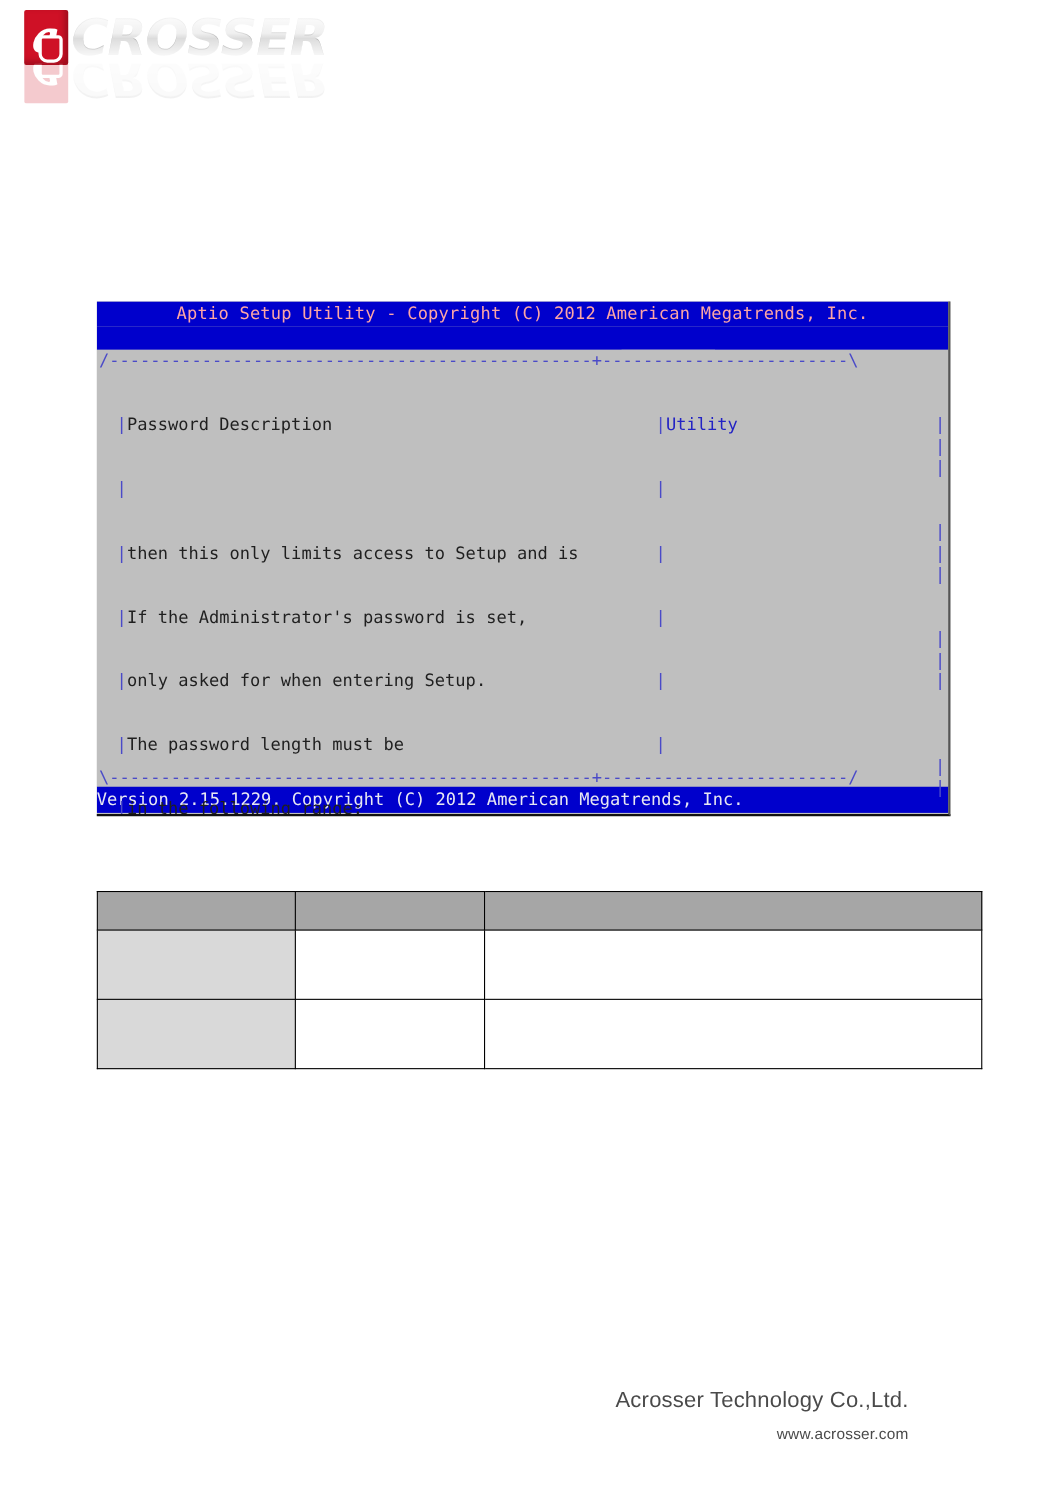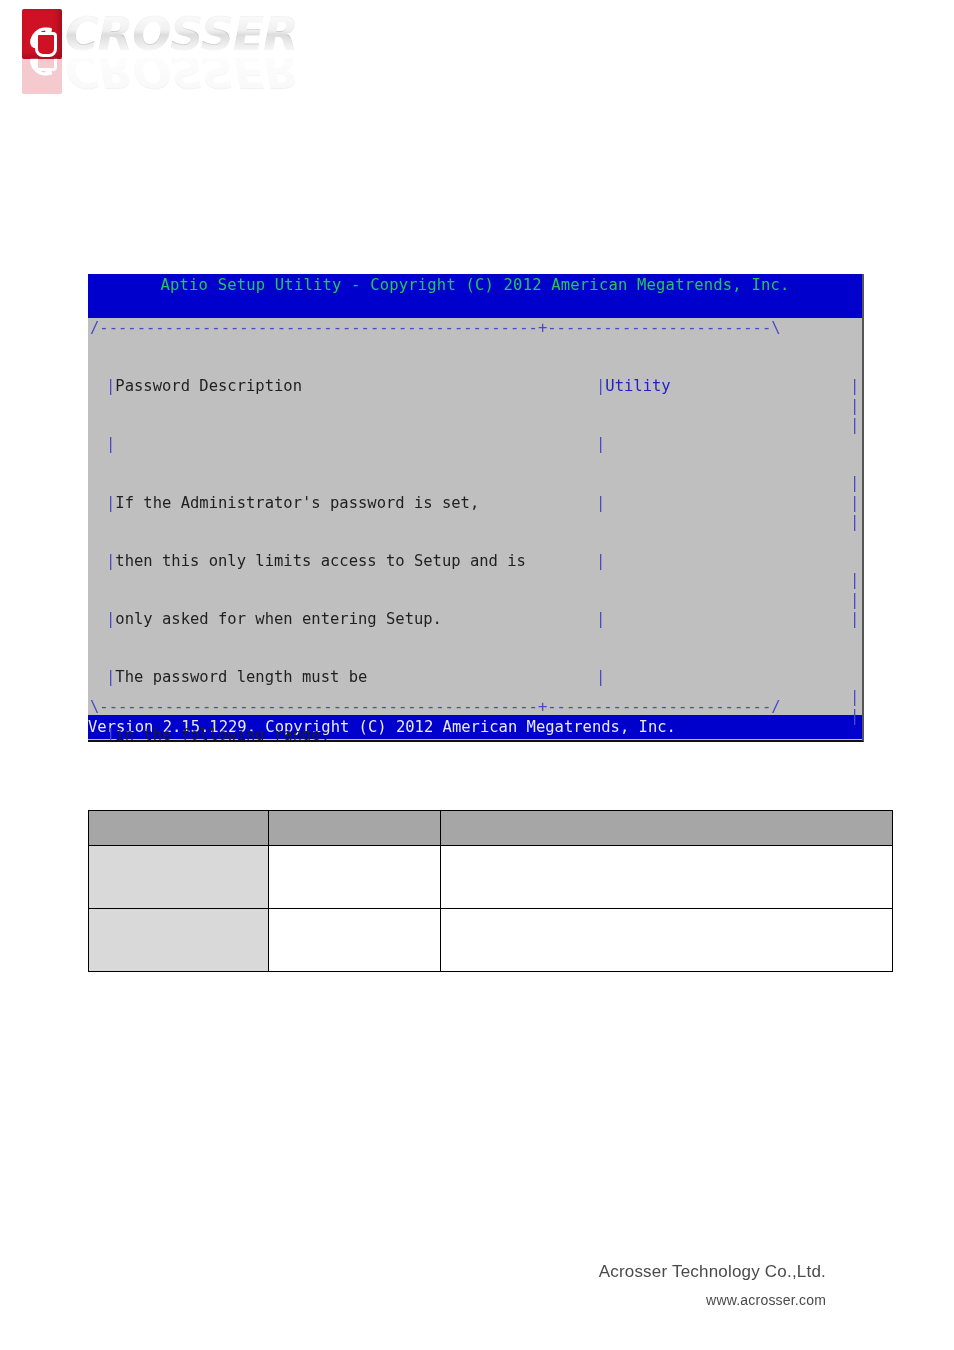--- a/index.html
+++ b/index.html
@@ -109,21 +109,21 @@
     font-family: "DejaVu Sans Mono", "Liberation Mono", monospace;
     font-size: 15.5px;
     line-height: 19.4px;
     box-sizing: border-box;
     border-right: 2px solid #555;
     border-bottom: 2px solid #111;
     overflow: hidden;
   }
   .bios-banner {
     background: #0000cc;
-    color: #22c55e;
+    color: #fca5a5;
     height: 23px;
     line-height: 23px;
     text-align: center;
     white-space: pre;
     letter-spacing: 0.2px;
   }
   .bios-menubar {
     background: #0000cc;
     height: 21px;
     line-height: 21px;
@@ -217,21 +217,21 @@
 
   
   #page-footer {
     position: absolute;
     right: 128px;
     top: 1262px;
     text-align: right;
     color: #4a4a4a;
   }
   #page-footer .company {
-    font-size: 17px;
+    font-size: 20px;
     letter-spacing: .2px;
   }
   #page-footer .site {
     font-size: 14px;
     margin-top: 10px;
     letter-spacing: .2px;
   }
 </style>
 </head>
 <body>
@@ -263,22 +263,22 @@
 
   <div class="bios-body">
 
     <div class="rule-row">/-----------------------------------------------+------------------------\</div>
 
     <div class="panes">
 
       <div class="pane-left">
         <div class="line"><span class="bar">|</span><span class="txt-dark">Password Description</span></div>
         <div class="line"><span class="bar">|</span><span class="txt-dark"></span></div>
+        <div class="line"><span class="bar">|</span><span class="txt-dark">then this only limits access to Setup and is</span></div>
         <div class="line"><span class="bar">|</span><span class="txt-dark">If the Administrator's password is set,</span></div>
-        <div class="line"><span class="bar">|</span><span class="txt-dark">then this only limits access to Setup and is</span></div>
         <div class="line"><span class="bar">|</span><span class="txt-dark">only asked for when entering Setup.</span></div>
         <div class="line"><span class="bar">|</span><span class="txt-dark">The password length must be</span></div>
         <div class="line"><span class="bar">|</span><span class="txt-dark">in the following range:</span></div>
         
         
         
         
         
         
         

